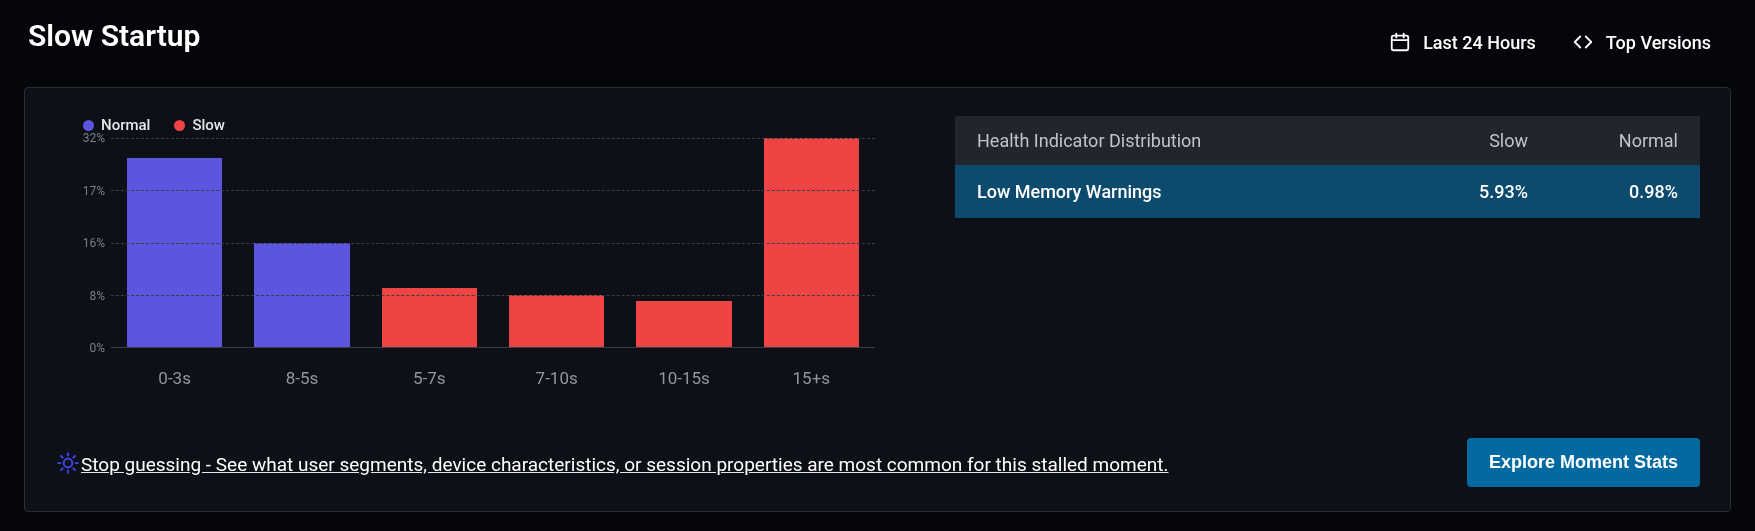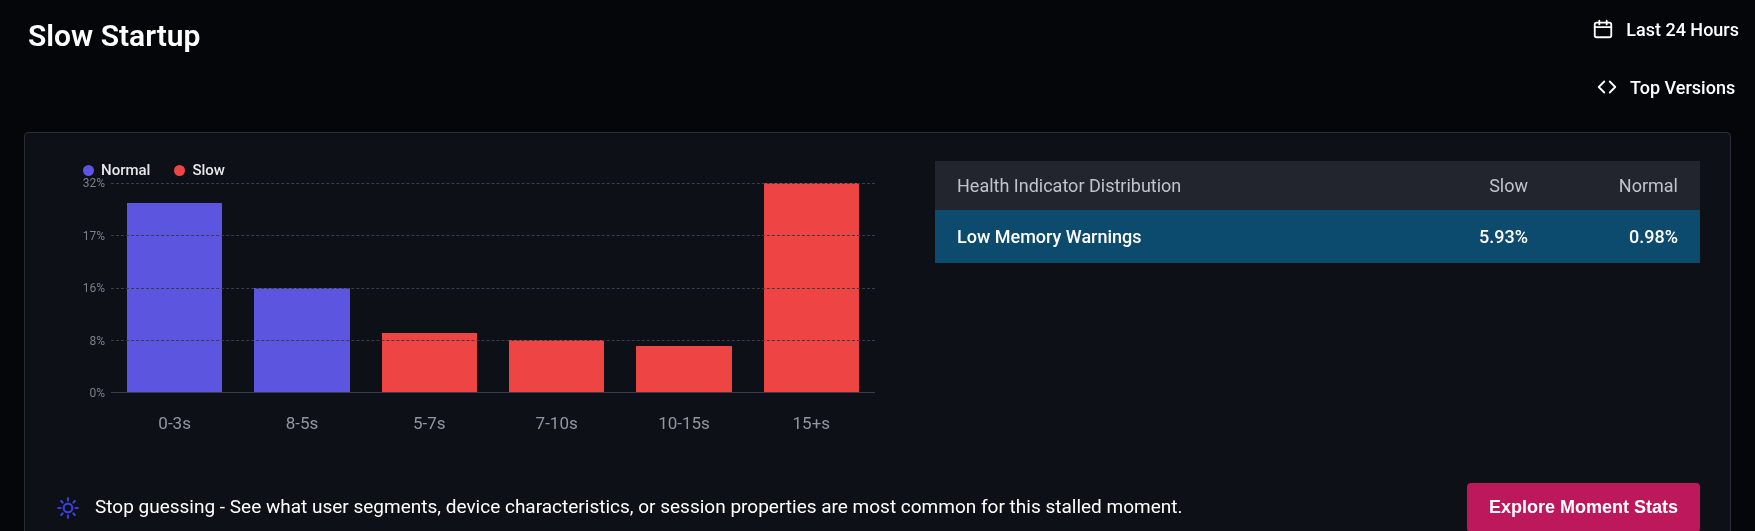--- a/index.html
+++ b/index.html
@@ -7,54 +7,53 @@
     background: #05060a;
     color: #e5e7eb;
     font-family: -apple-system, BlinkMacSystemFont, "Segoe UI", Roboto, Helvetica, Arial, sans-serif;
     width: 1755px;
     height: 531px;
     overflow: hidden;
   }
   .header {
     display: flex;
     justify-content: space-between;
-    align-items: flex-start;
-    padding: 18px 16px 12px 28px;
+    align-items: flex-end;
+    padding: 18px 44px 12px 28px;
   }
   .title {
     font-size: 30px;
     font-weight: 600;
     color: #ffffff;
   }
   .header-right {
     display: flex;
     align-items: center;
     gap: 36px;
-    flex-direction: column;
   }
   .header-control {
     display: flex;
     align-items: center;
     gap: 12px;
     color: #fff;
     font-size: 18px;
     font-weight: 500;
     cursor: pointer;
   }
   .icon-svg { display: block; }
   .panel {
     margin: 22px 24px 0 24px;
     border: 1px solid #2a2d37;
     border-radius: 4px;
     background: #0e1017;
     padding: 28px 30px 24px 30px;
   }
   .panel-body {
     display: flex;
-    gap: 60px;
+    gap: 80px;
   }
   .chart-col {
     flex: 0 0 820px;
   }
   .legend {
     display: flex;
     gap: 24px;
     margin-bottom: 4px;
     padding-left: 28px;
   }
@@ -155,29 +154,29 @@
   }
   .footer-row {
     display: flex;
     justify-content: space-between;
     align-items: center;
     margin-top: 50px;
     gap: 24px;
   }
   .hint {
     display: flex;
-    align-items: flex-start;
-    gap: 14px;
+    align-items: flex-end;
+    text-decoration: underline;
   }
   .hint-text {
     font-size: 19px;
     color: #ffffff;
   }
   .explore-btn {
-    background: #be185d;
+    background: #0369a1;
     color: #ffffff;
     border: none;
     border-radius: 4px;
     padding: 14px 22px;
     font-size: 18px;
     font-weight: 600;
     cursor: pointer;
   }
 </style>
 </head>

